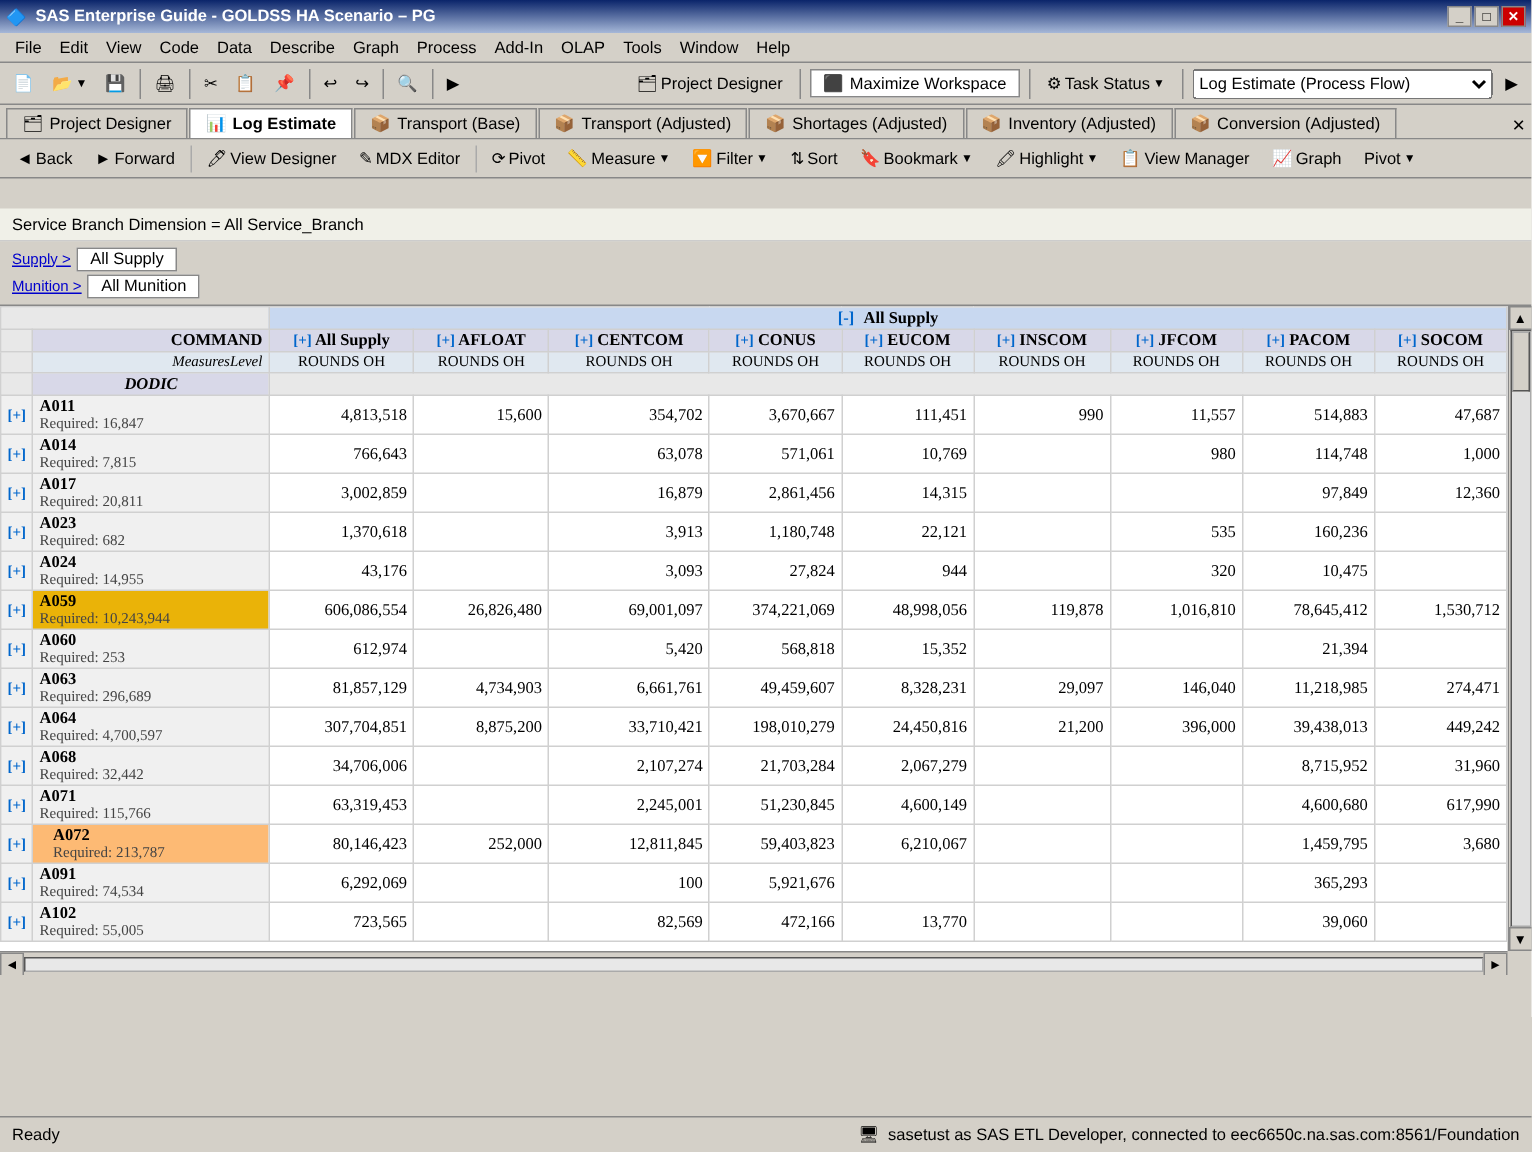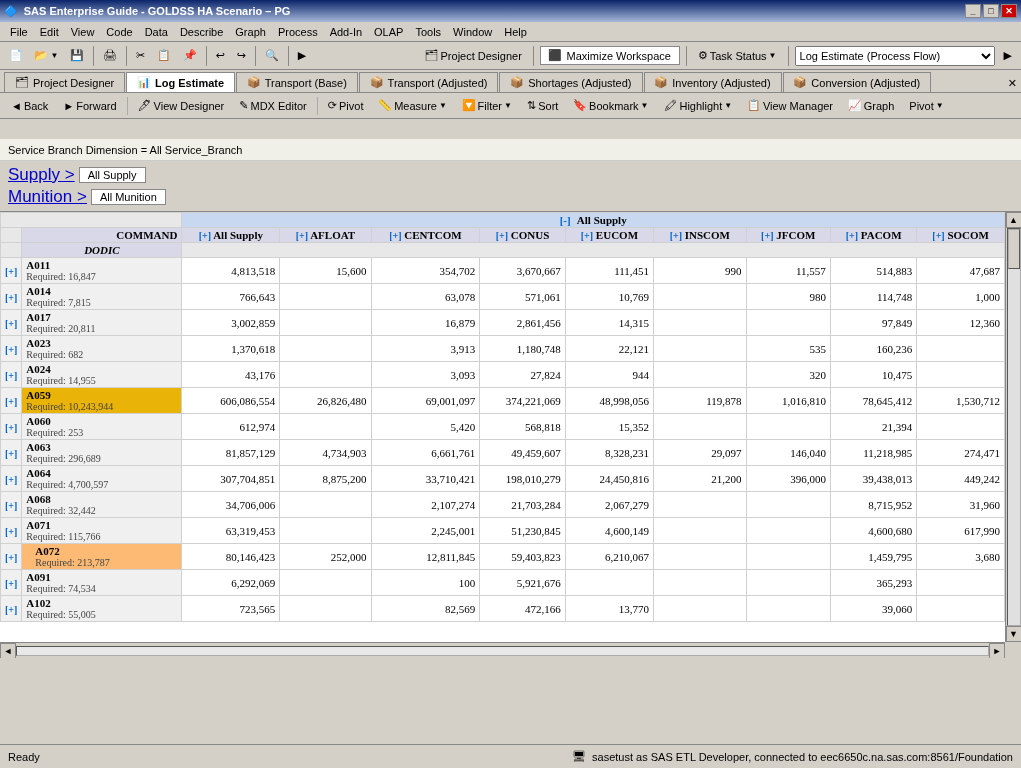--- a/index.html
+++ b/index.html
@@ -125,21 +125,21 @@
     
     #slicer-bar {
       background: #d4d0c8;
       padding: 4px 8px;
       display: flex;
       flex-direction: column;
       gap: 2px;
       border-bottom: 1px solid #888;
     }
     .slicer-row { display: flex; align-items: center; gap: 4px; }
-    .slicer-link { color: #0000cc; text-decoration: underline; cursor: pointer; font-size: 17px; }
+    .slicer-link { color: #0000cc; text-decoration: underline; cursor: pointer; font-size: 10px; }
     .slicer-val {
       background: white;
       border: 1px solid #888;
       padding: 1px 8px;
       font-size: 11px;
       cursor: pointer;
     }
 
     
     #main-area {
@@ -480,20 +480,33 @@
             <span class="plus-icon">[+]</span> JFCOM
           </td>
           <td class="col-header-main">
             <span class="plus-icon">[+]</span> PACOM
           </td>
           <td class="col-header-main">
             <span class="plus-icon">[+]</span> SOCOM
           </td>
         </tr>
 
+        <tr>
+          <td style="background:#e8e8e8;border:1px solid #d0d0d0;"></td>
+          <td class="col-subheader" style="text-align:right;font-style:italic;">MeasuresLevel</td>
+          <td class="col-subheader">ROUNDS OH</td>
+          <td class="col-subheader">ROUNDS OH</td>
+          <td class="col-subheader">ROUNDS OH</td>
+          <td class="col-subheader">ROUNDS OH</td>
+          <td class="col-subheader">ROUNDS OH</td>
+          <td class="col-subheader">ROUNDS OH</td>
+          <td class="col-subheader">ROUNDS OH</td>
+          <td class="col-subheader">ROUNDS OH</td>
+          <td class="col-subheader">ROUNDS OH</td>
+        </tr>
 
         <tr>
           <td style="background:#e8e8e8;border:1px solid #d0d0d0;"></td>
           <td class="col-header-main" style="text-align:center;font-style:italic;">DODIC</td>
           <td colspan="9" style="background:#e8e8e8;border:1px solid #d0d0d0;"></td>
         </tr>
       </thead>
       <tbody id="table-body">
       <tr>
             <td style="background: rgb(240, 240, 240); text-align: center; width: 20px;"><span class="plus-icon">[+]</span></td>

